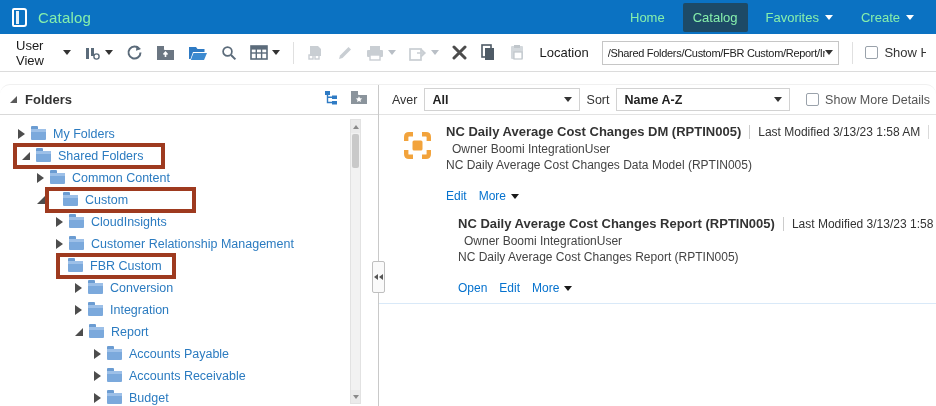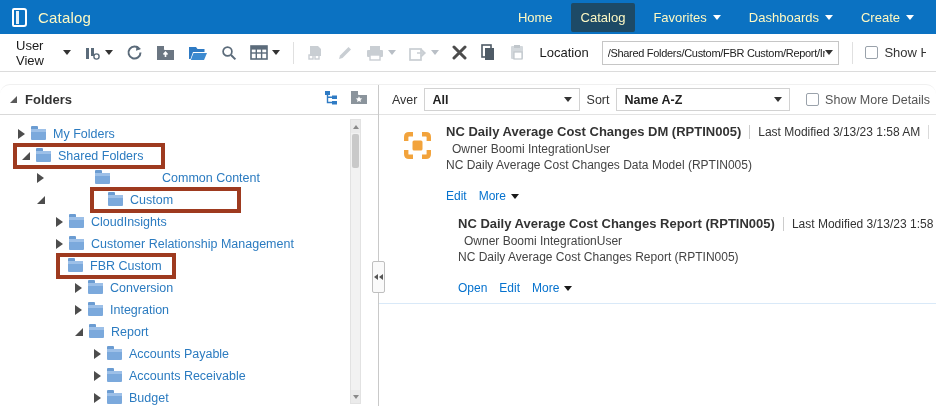--- a/index.html
+++ b/index.html
@@ -1,20 +1,20 @@
 <!DOCTYPE html>
 <html><head>
 <meta charset="utf-8">
 <style>
   * { margin:0; padding:0; box-sizing:border-box; }
   body { font-family:"Liberation Sans", sans-serif; background:#fff; }
   .app { width:936px; height:406px; position:relative; background:#fff; overflow:hidden; font-family:"Liberation Sans", sans-serif; }
 
   
-  .topbar { height:34px; background:#0b72c2; display:flex; align-items:center; padding:0 12px; color:#fef9c3; }
+  .topbar { height:34px; background:#0b72c2; display:flex; align-items:center; padding:0 12px; color:#86efac; }
   .book-icon { width:15px; height:19px; border:2px solid #fff; border-radius:2px 3px 3px 2px; position:relative; background:#0b72c2; }
   .book-icon::before { content:""; position:absolute; left:2px; top:1px; bottom:1px; width:3px; background:#fff; opacity:.9; }
   .app-title { font-size:15px; margin-left:11px; letter-spacing:.2px; }
   .topnav { margin-left:auto; display:flex; align-items:center; gap:8px; font-size:13px; }
   .topnav .nav-item { padding:7px 10px; display:inline-flex; align-items:center; gap:6px; cursor:pointer; white-space:nowrap; }
   .topnav .nav-item.active { background:#1d4a66; border-radius:2px; }
   .caret-w { width:0; height:0; border-left:4px solid transparent; border-right:4px solid transparent; border-top:5px solid #fff; display:inline-block; }
 
   
   .toolbar { height:38px; display:flex; align-items:center; padding:0 10px 0 16px; border-bottom:1px solid #dcdcdc; gap:13px; background:#fff; }
@@ -38,21 +38,21 @@
   .folders { width:379px; border-right:1px solid #c9c9c9; position:relative; }
   .fheader { height:30px; display:flex; align-items:center; padding:0 10px; border-bottom:1px solid #d9d9d9; }
   .fheader-title { font-size:13px; font-weight:bold; color:#333; margin-left:8px; flex:1; }
   .tri-exp { width:0; height:0; border-left:8px solid transparent; border-bottom:8px solid #4d4d4d; display:inline-block; flex:none; }
   .tri-exp.sm { border-left-width:7px; border-bottom-width:7px; border-bottom-color:#5a5a5a; }
   .tri-col { width:0; height:0; border-top:5px solid transparent; border-bottom:5px solid transparent; border-left:7px solid #4d4d4d; display:inline-block; flex:none; }
   .fheader .hicon { margin-left:10px; cursor:pointer; }
 
   .tree { padding-top:8px; position:relative; }
   .trow { height:22px; display:flex; align-items:center; font-size:12.5px; color:#2b7bc0; cursor:pointer; white-space:nowrap; }
-  .lvl0 { padding-left:18px; } .lvl1 { padding-left:37px;gap:45px; } .lvl2 { padding-left:56px; } .lvl3 { padding-left:75px; } .lvl4 { padding-left:94px; }
+  .lvl0 { padding-left:18px; } .lvl1 { padding-left:37px; } .lvl2 { padding-left:56px; } .lvl3 { padding-left:75px; } .lvl4 { padding-left:94px; }
   .folder { width:15px; height:11px; background:#7ba9dc; border-radius:1px; position:relative; margin:0 7px 0 6px; flex:none; }
   .folder::before { content:""; position:absolute; top:-3px; left:0; width:7px; height:3px; background:#6b9cd2; border-radius:1px 1px 0 0; }
   .folder::after { content:""; position:absolute; top:0; left:0; right:0; height:3px; background:#9dc0e8; }
   .hlbox { display:inline-flex; align-items:center; border:4px solid #9e3a1f; margin:-4px 0; padding:2px 0; }
   .hl-shared { padding-right:18px; padding-left:5px; margin-left:-5px; }
   .hl-custom { padding-right:64px; padding-left:8px; }
   .hl-fbr { padding-right:10px; padding-left:2px; }
 
   
   .vscroll { position:absolute; top:34px; bottom:2px; right:17px; width:11px; background:#f2f2f2; border:1px solid #e2e2e2; }
@@ -105,24 +105,20 @@
     <span class="book-icon"></span>
     <span class="app-title">Catalog</span>
     <div class="topnav">
       <span class="nav-item">Home</span>
       <span class="nav-item active">Catalog</span>
       <span class="nav-item">
           <span>Favorites</span>
           <span class="caret-w"></span>
         </span>
       <span class="nav-item">
-          <span>Dashboards</span>
-          <span class="caret-w"></span>
-        </span>
-      <span class="nav-item">
           <span>Create</span>
           <span class="caret-w"></span>
         </span>
     </div>
   </div>
 
   <div class="toolbar">
     <span class="tb-text">
         <span>User View</span>
         <span class="caret-d"></span>

